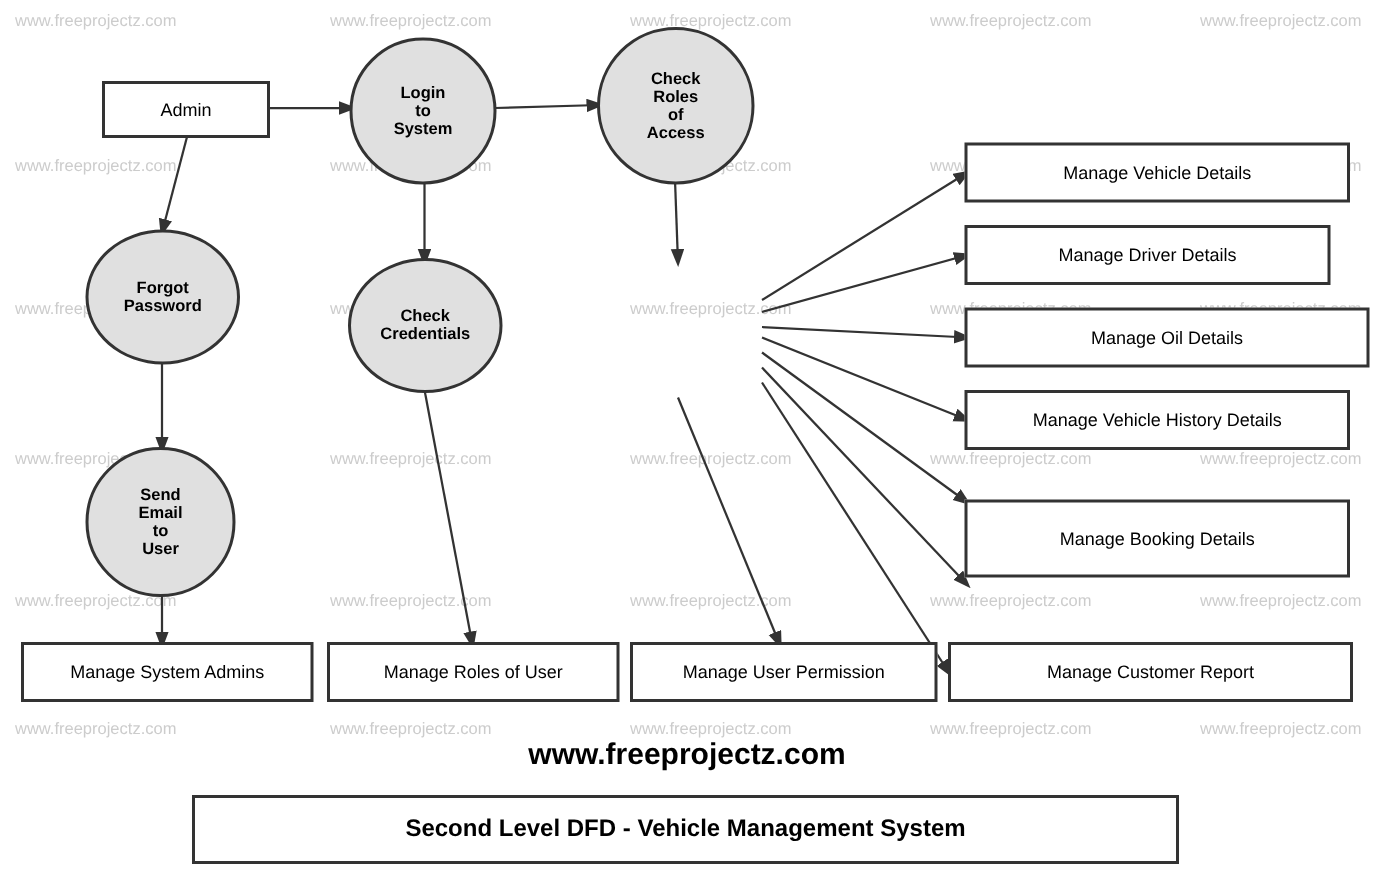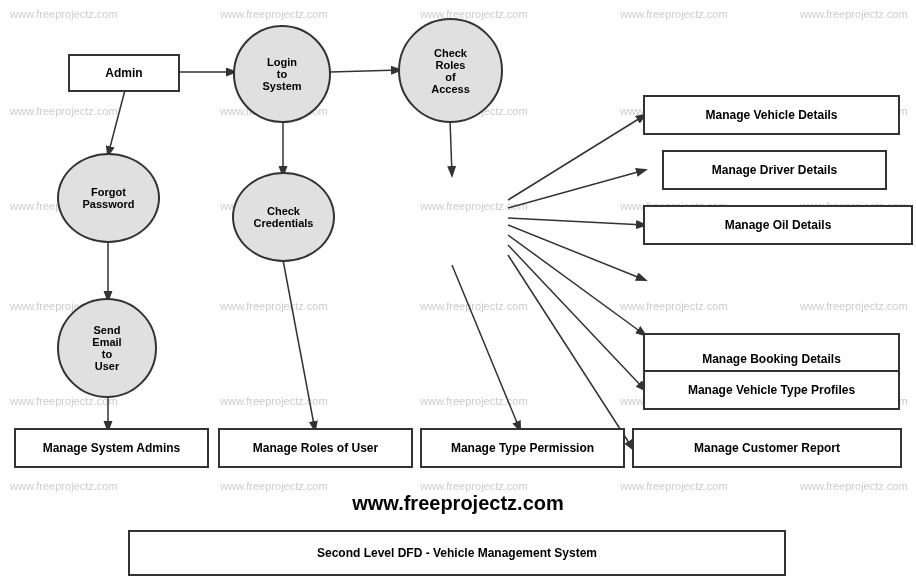--- a/index.html
+++ b/index.html
@@ -44,36 +44,36 @@
       display: flex;
       align-items: center;
       justify-content: center;
       text-align: center;
     }
 
     .rect-node {
       border: 2px solid #333;
       background: #fff;
       font-size: 12px;
-      font-weight: bold;
+      font-weight: normal;
       padding: 4px 6px;
     }
 
     .circle-node {
       border: 2px solid #333;
       border-radius: 50%;
       background: #e0e0e0;
       font-size: 11px;
       font-weight: bold;
     }
 
     .footer-rect {
       border: 2px solid #333;
       background: #fff;
-      font-size: 12px;
+      font-size: 16px;
       font-weight: bold;
       text-align: center;
       padding: 6px 10px;
     }
 
     .website-text {
       position: absolute;
       font-size: 20px;
       font-weight: bold;
       color: #000;
@@ -180,47 +180,47 @@
 
 
   <div class="node circle-node" style="left:57px;top:298px;width:100px;height:100px;">
     <span>Send<br>Email<br>to<br>User</span>
   </div>
 
   <div class="node rect-node" style="left:643px;top:95px;width:257px;height:40px;">
     <span>Manage Vehicle Details</span>
   </div>
 
-  <div class="node rect-node" style="left:662px;top:150px;width:225px;height:40px;justify-content:center;">
+  <div class="node rect-node" style="left:643px;top:150px;width:244px;height:40px;justify-content:center;">
     <span>Manage Driver Details</span>
   </div>
 
   <div class="node rect-node" style="left:643px;top:205px;width:270px;height:40px;">
     <span>Manage Oil Details</span>
   </div>
 
+  <div class="node rect-node" style="left:643px;top:260px;width:257px;height:40px;">
+    <span>Manage Vehicle History Details</span>
+  </div>
 
   <div class="node rect-node" style="left:643px;top:333px;width:257px;height:52px;text-align:center;">
     <span>Manage Booking Details</span>
   </div>
 
-  <div class="node rect-node" style="left:643px;top:370px;width:257px;height:40px;">
-    <span>Manage Vehicle Type Profiles</span>
-  </div>
 
   <div class="node rect-node" style="left:14px;top:428px;width:195px;height:40px;">
     <span>Manage System Admins</span>
   </div>
 
   <div class="node rect-node" style="left:218px;top:428px;width:195px;height:40px;text-align:right;">
     <span>Manage Roles of User</span>
   </div>
 
   <div class="node rect-node" style="left:420px;top:428px;width:205px;height:40px;">
-    <span>Manage Type Permission</span>
+    <span>Manage User Permission</span>
   </div>
 
   <div class="node rect-node" style="left:632px;top:428px;width:270px;height:40px;">
     <span>Manage Customer Report</span>
   </div>
 
   <div class="website-text" style="left:50%;top:492px;transform:translateX(-50%);">
     <span>www.freeprojectz.com</span>
   </div>
 

